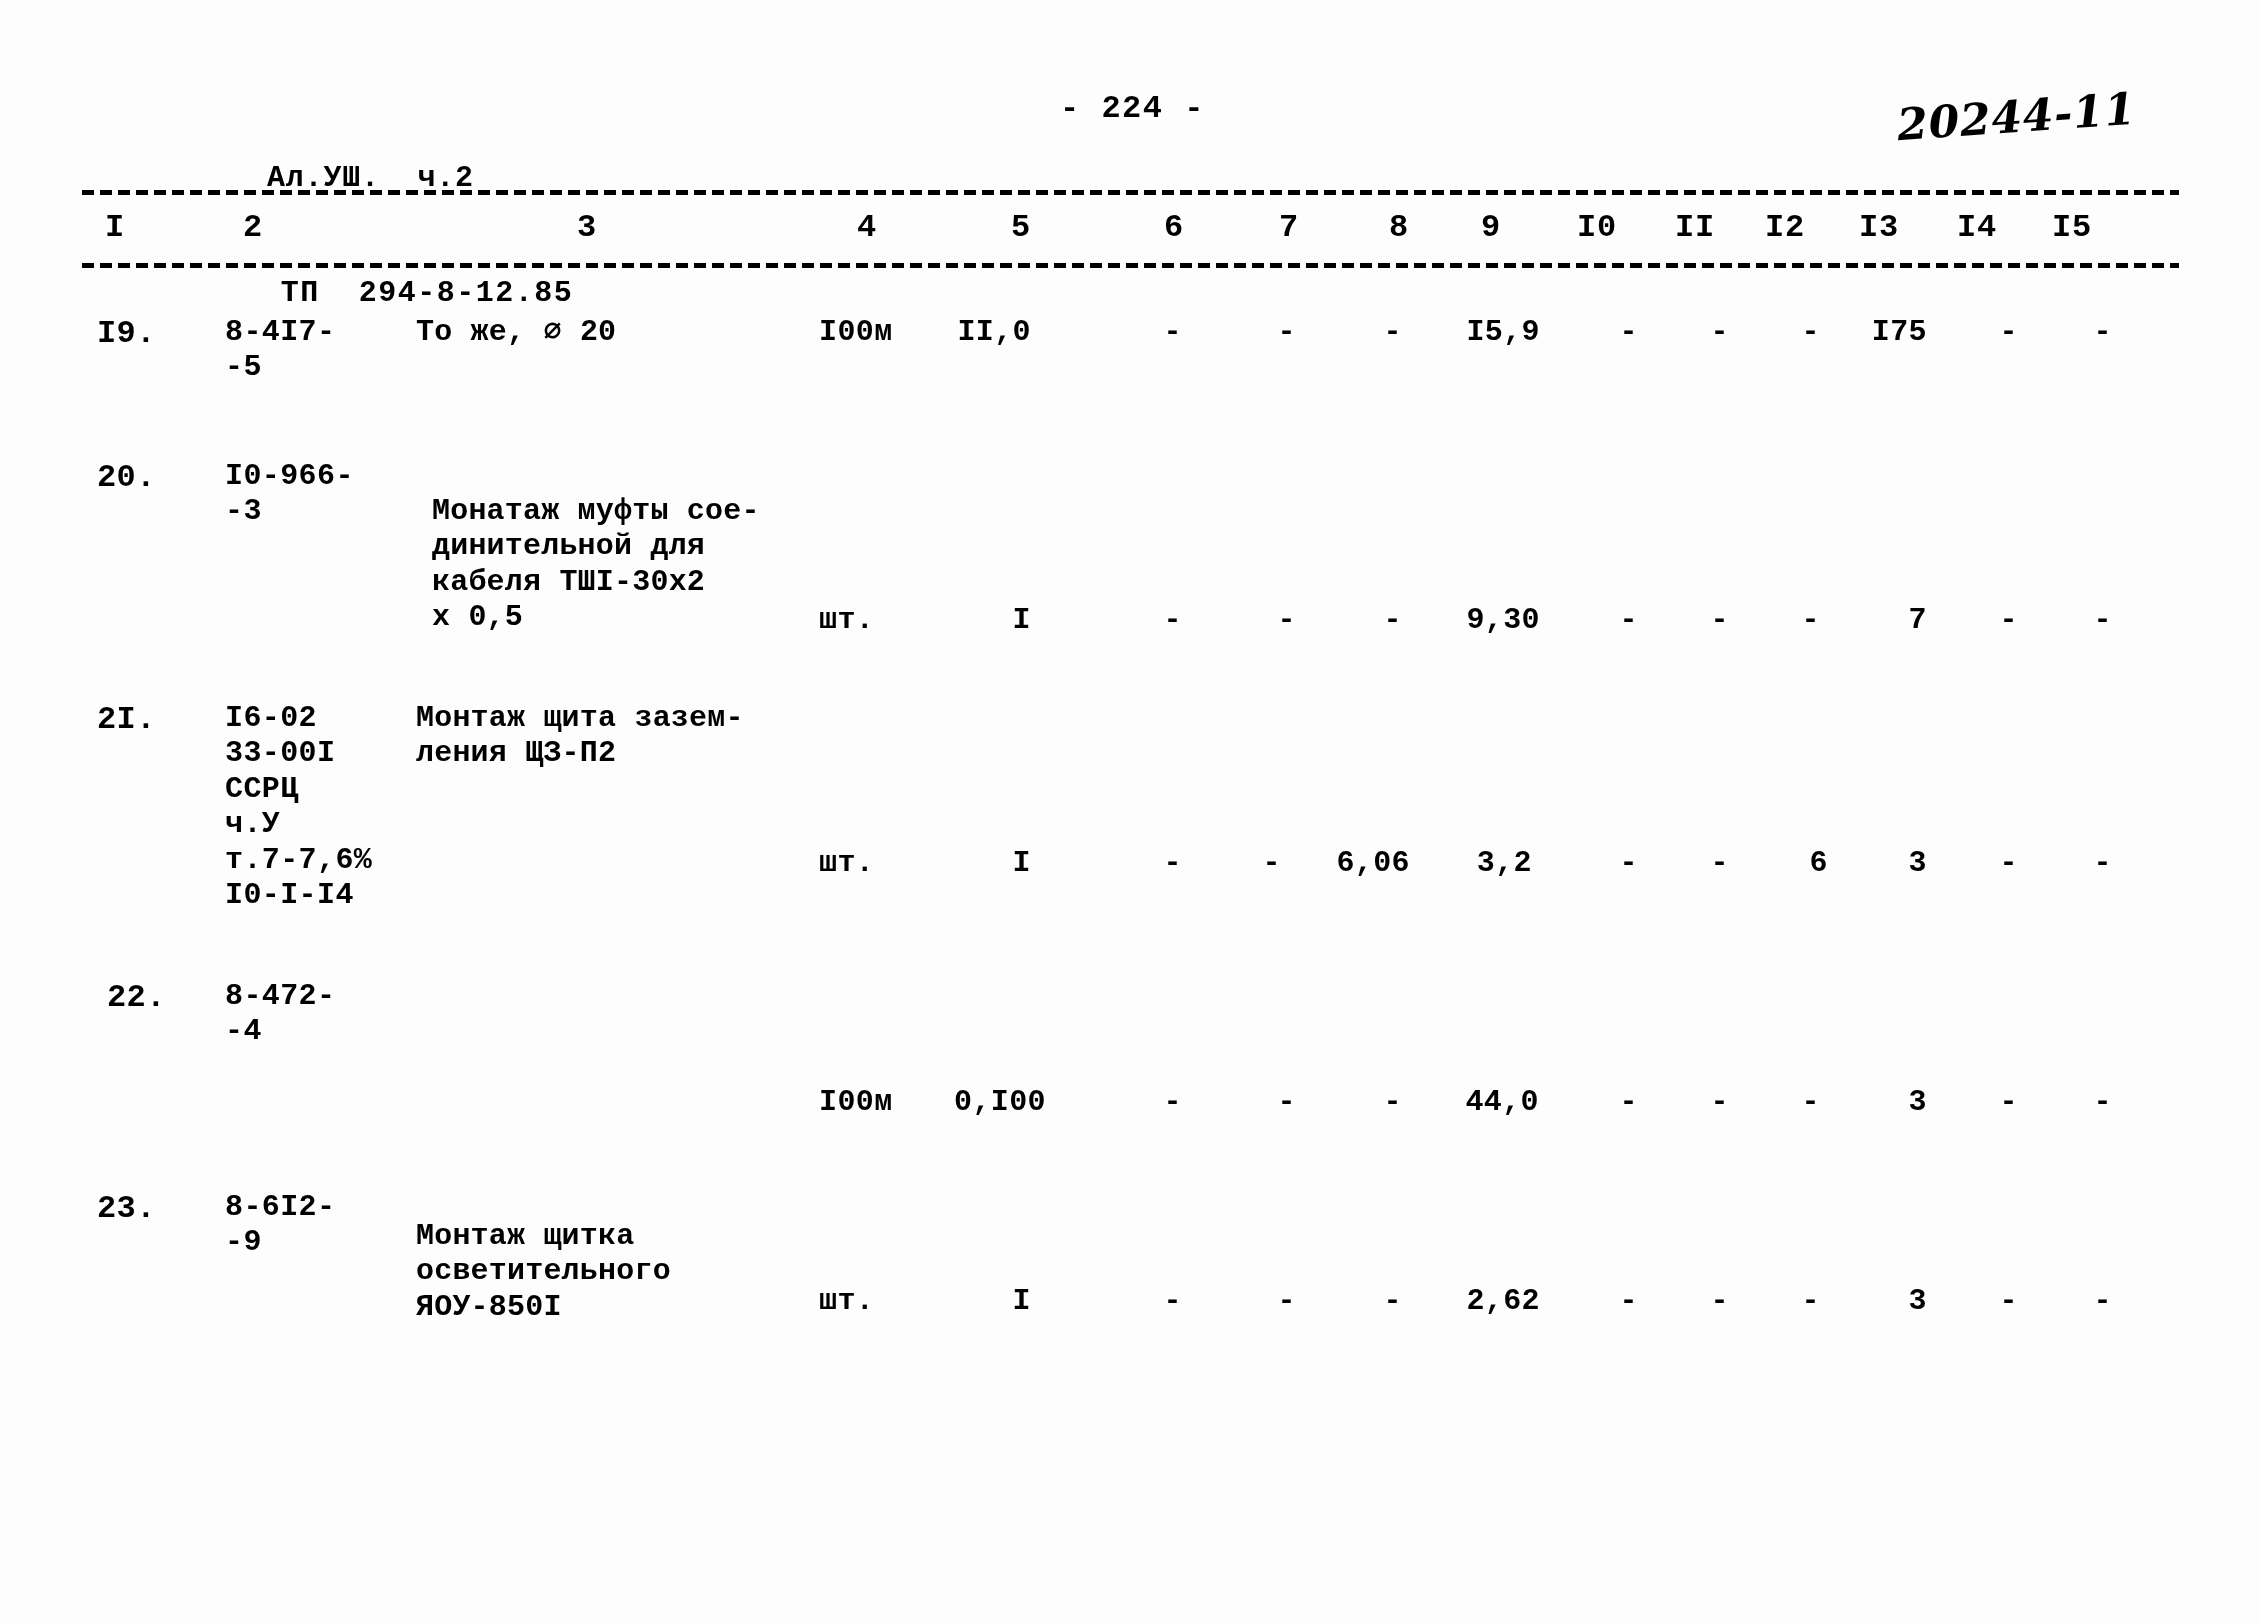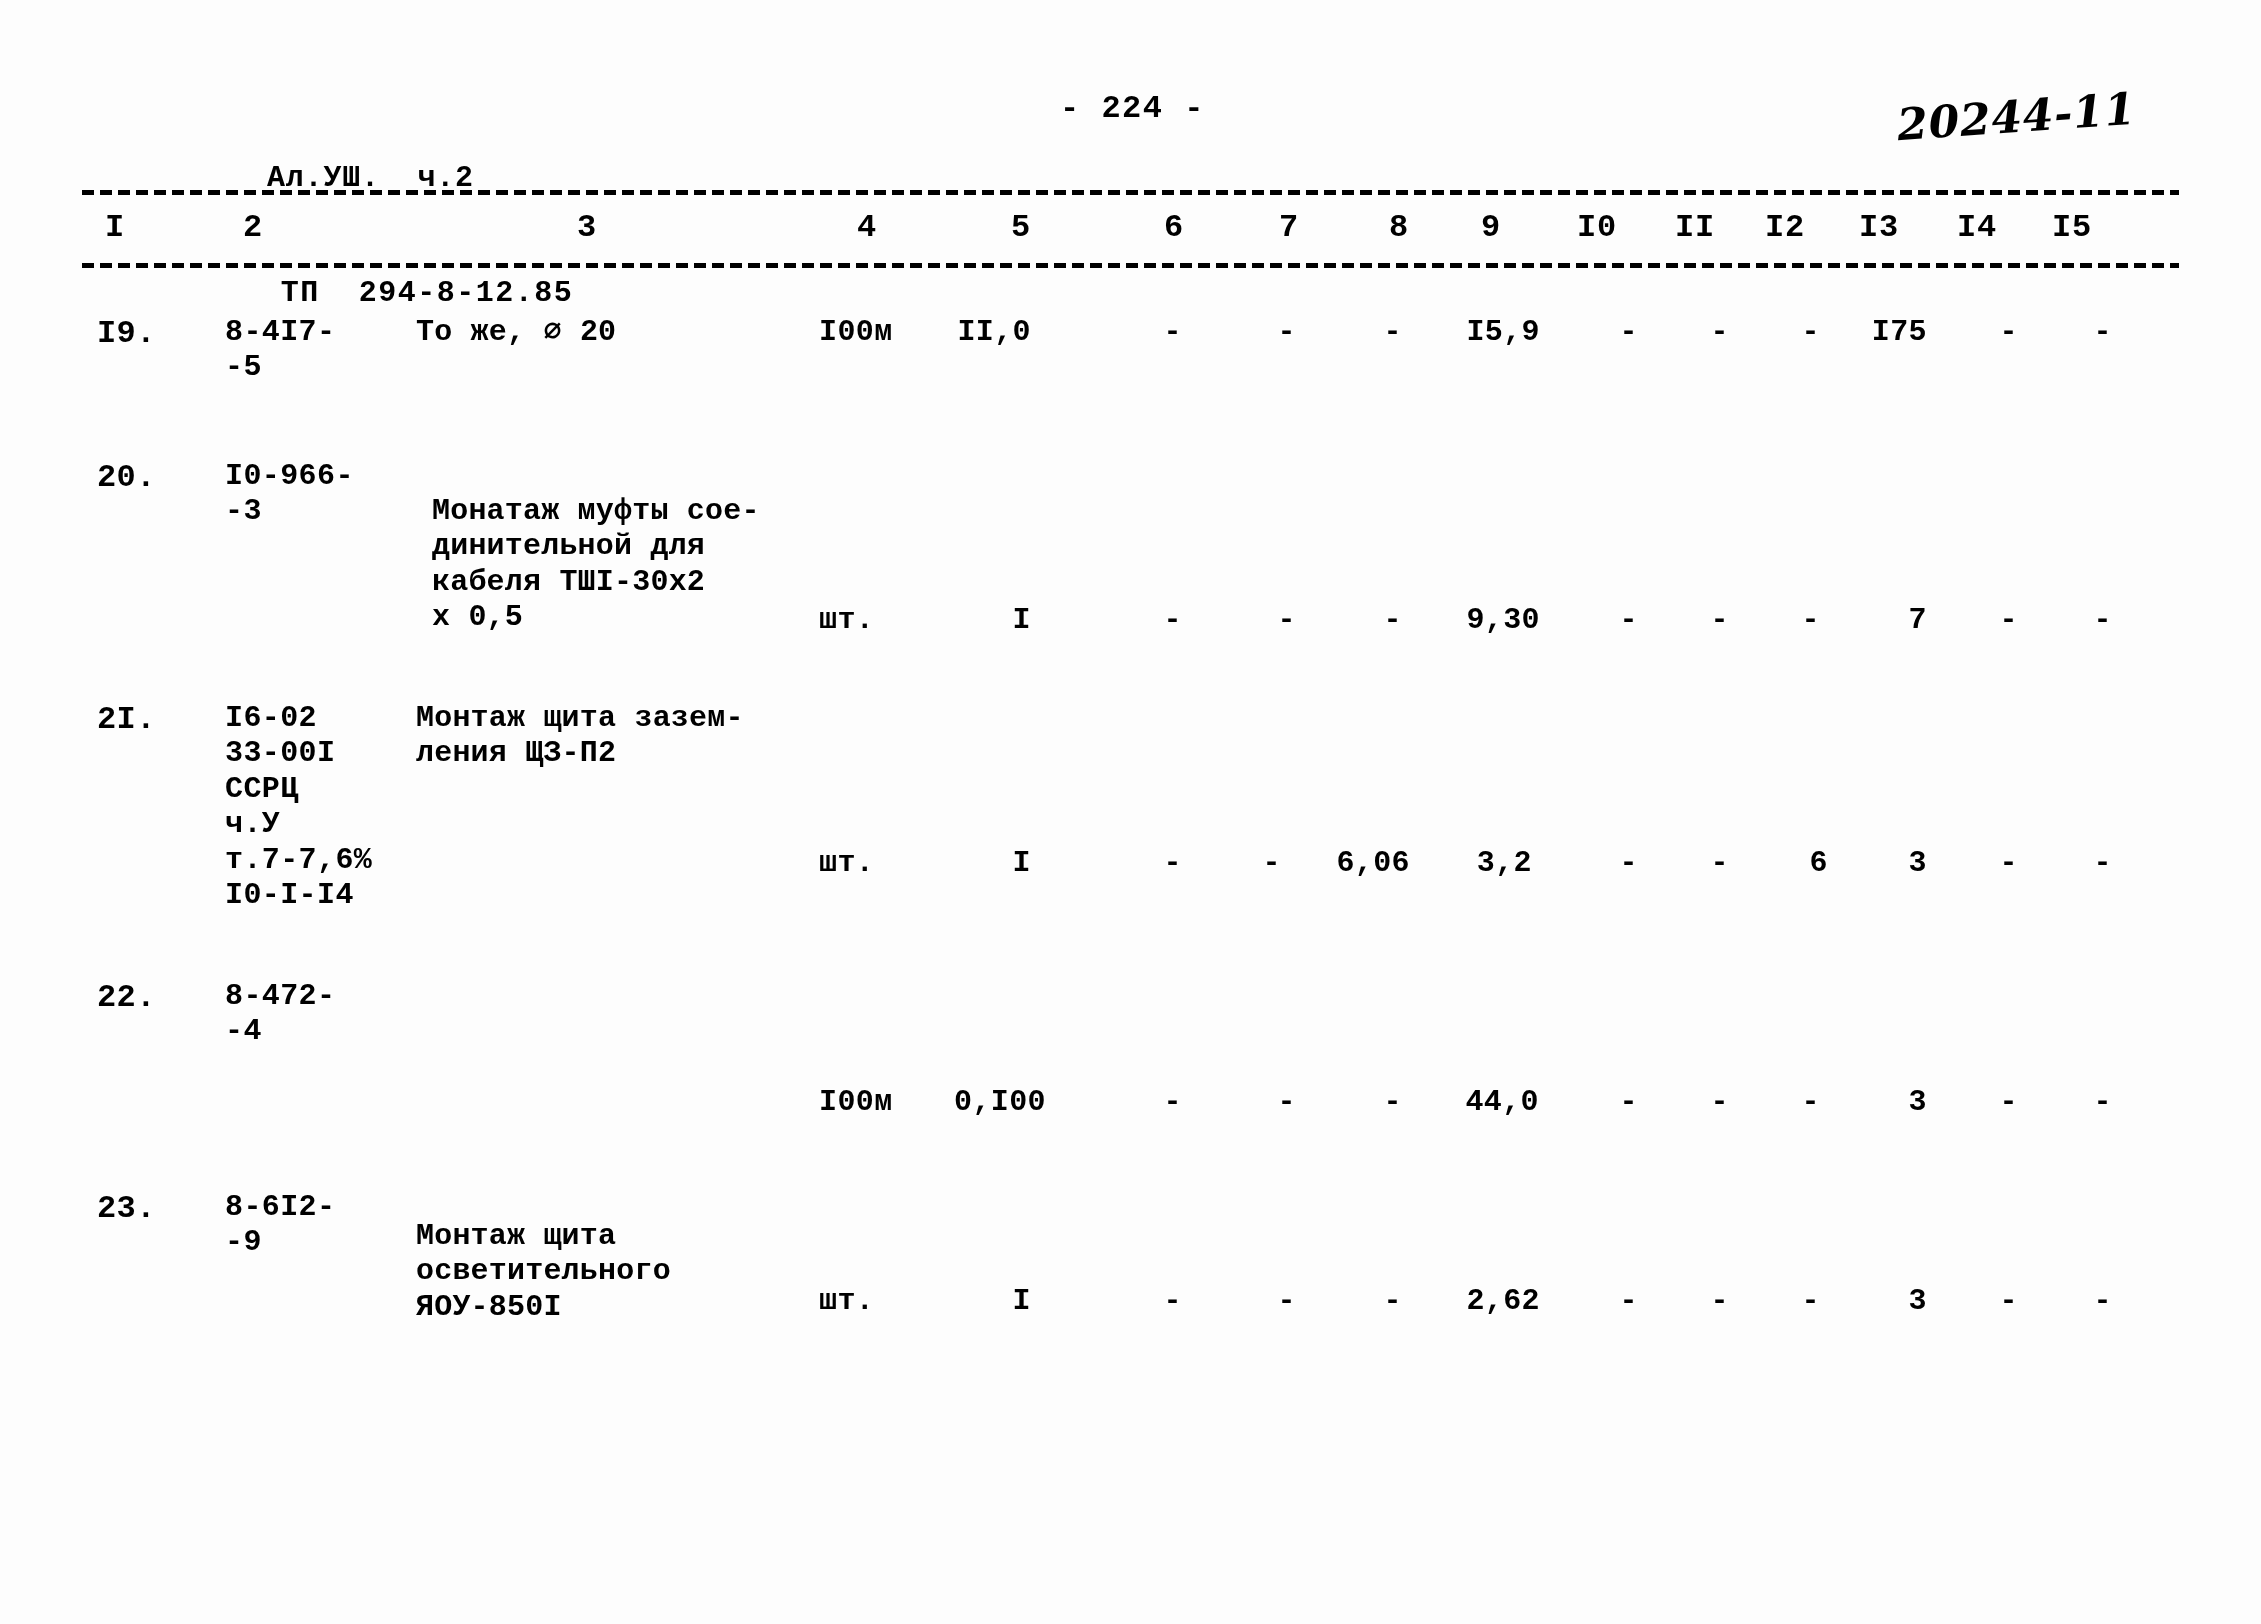--- a/index.html
+++ b/index.html
@@ -173,40 +173,40 @@
   <div class="cell num" style="left:1190px; top:846px; width:91px">-</div>
   <div class="cell num" style="left:1266px; top:846px; width:144px">6,06</div>
   <div class="cell num" style="left:1410px; top:846px; width:122px">3,2</div>
   <div class="cell num" style="left:1547px; top:846px; width:91px">-</div>
   <div class="cell num" style="left:1638px; top:846px; width:91px">-</div>
   <div class="cell num" style="left:1729px; top:846px; width:99px">6</div>
   <div class="cell num" style="left:1828px; top:846px; width:99px">3</div>
   <div class="cell num" style="left:1927px; top:846px; width:91px">-</div>
   <div class="cell num" style="left:2021px; top:846px; width:91px">-</div>
 
-  <div class="cell r-no" style="left:97px;  top:979px">22.</div>
+  <div class="cell r-no" style="left:107px;  top:979px">22.</div>
   <div class="cell" style="left:225px;  top:979px">8-472-
 -4</div>
   <div class="cell" style="left:819px; top:1085px">I00м</div>
   <div class="cell num" style="left:894px; top:1085px; width:152px">0,I00</div>
   <div class="cell num" style="left:1091px; top:1085px; width:91px">-</div>
   <div class="cell num" style="left:1205px; top:1085px; width:91px">-</div>
   <div class="cell num" style="left:1311px; top:1085px; width:91px">-</div>
   <div class="cell num" style="left:1395px; top:1085px; width:144px">44,0</div>
   <div class="cell num" style="left:1547px; top:1085px; width:91px">-</div>
   <div class="cell num" style="left:1638px; top:1085px; width:91px">-</div>
   <div class="cell num" style="left:1729px; top:1085px; width:91px">-</div>
   <div class="cell num" style="left:1828px; top:1085px; width:99px">3</div>
   <div class="cell num" style="left:1927px; top:1085px; width:91px">-</div>
   <div class="cell num" style="left:2021px; top:1085px; width:91px">-</div>
 
   <div class="cell r-no" style="left:97px;  top:1190px">23.</div>
   <div class="cell" style="left:225px;  top:1190px">8-6I2-
 -9</div>
-  <div class="cell desc" style="left:416px;  top:1219px">Монтаж щита
+  <div class="cell desc" style="left:416px;  top:1219px">Монтаж щитка
 осветительного
 ЯОУ-850I</div>
   <div class="cell" style="left:819px; top:1284px">шт.</div>
   <div class="cell num" style="left:909px; top:1284px; width:122px">I</div>
   <div class="cell num" style="left:1091px; top:1284px; width:91px">-</div>
   <div class="cell num" style="left:1205px; top:1284px; width:91px">-</div>
   <div class="cell num" style="left:1311px; top:1284px; width:91px">-</div>
   <div class="cell num" style="left:1403px; top:1284px; width:137px">2,62</div>
   <div class="cell num" style="left:1547px; top:1284px; width:91px">-</div>
   <div class="cell num" style="left:1638px; top:1284px; width:91px">-</div>

